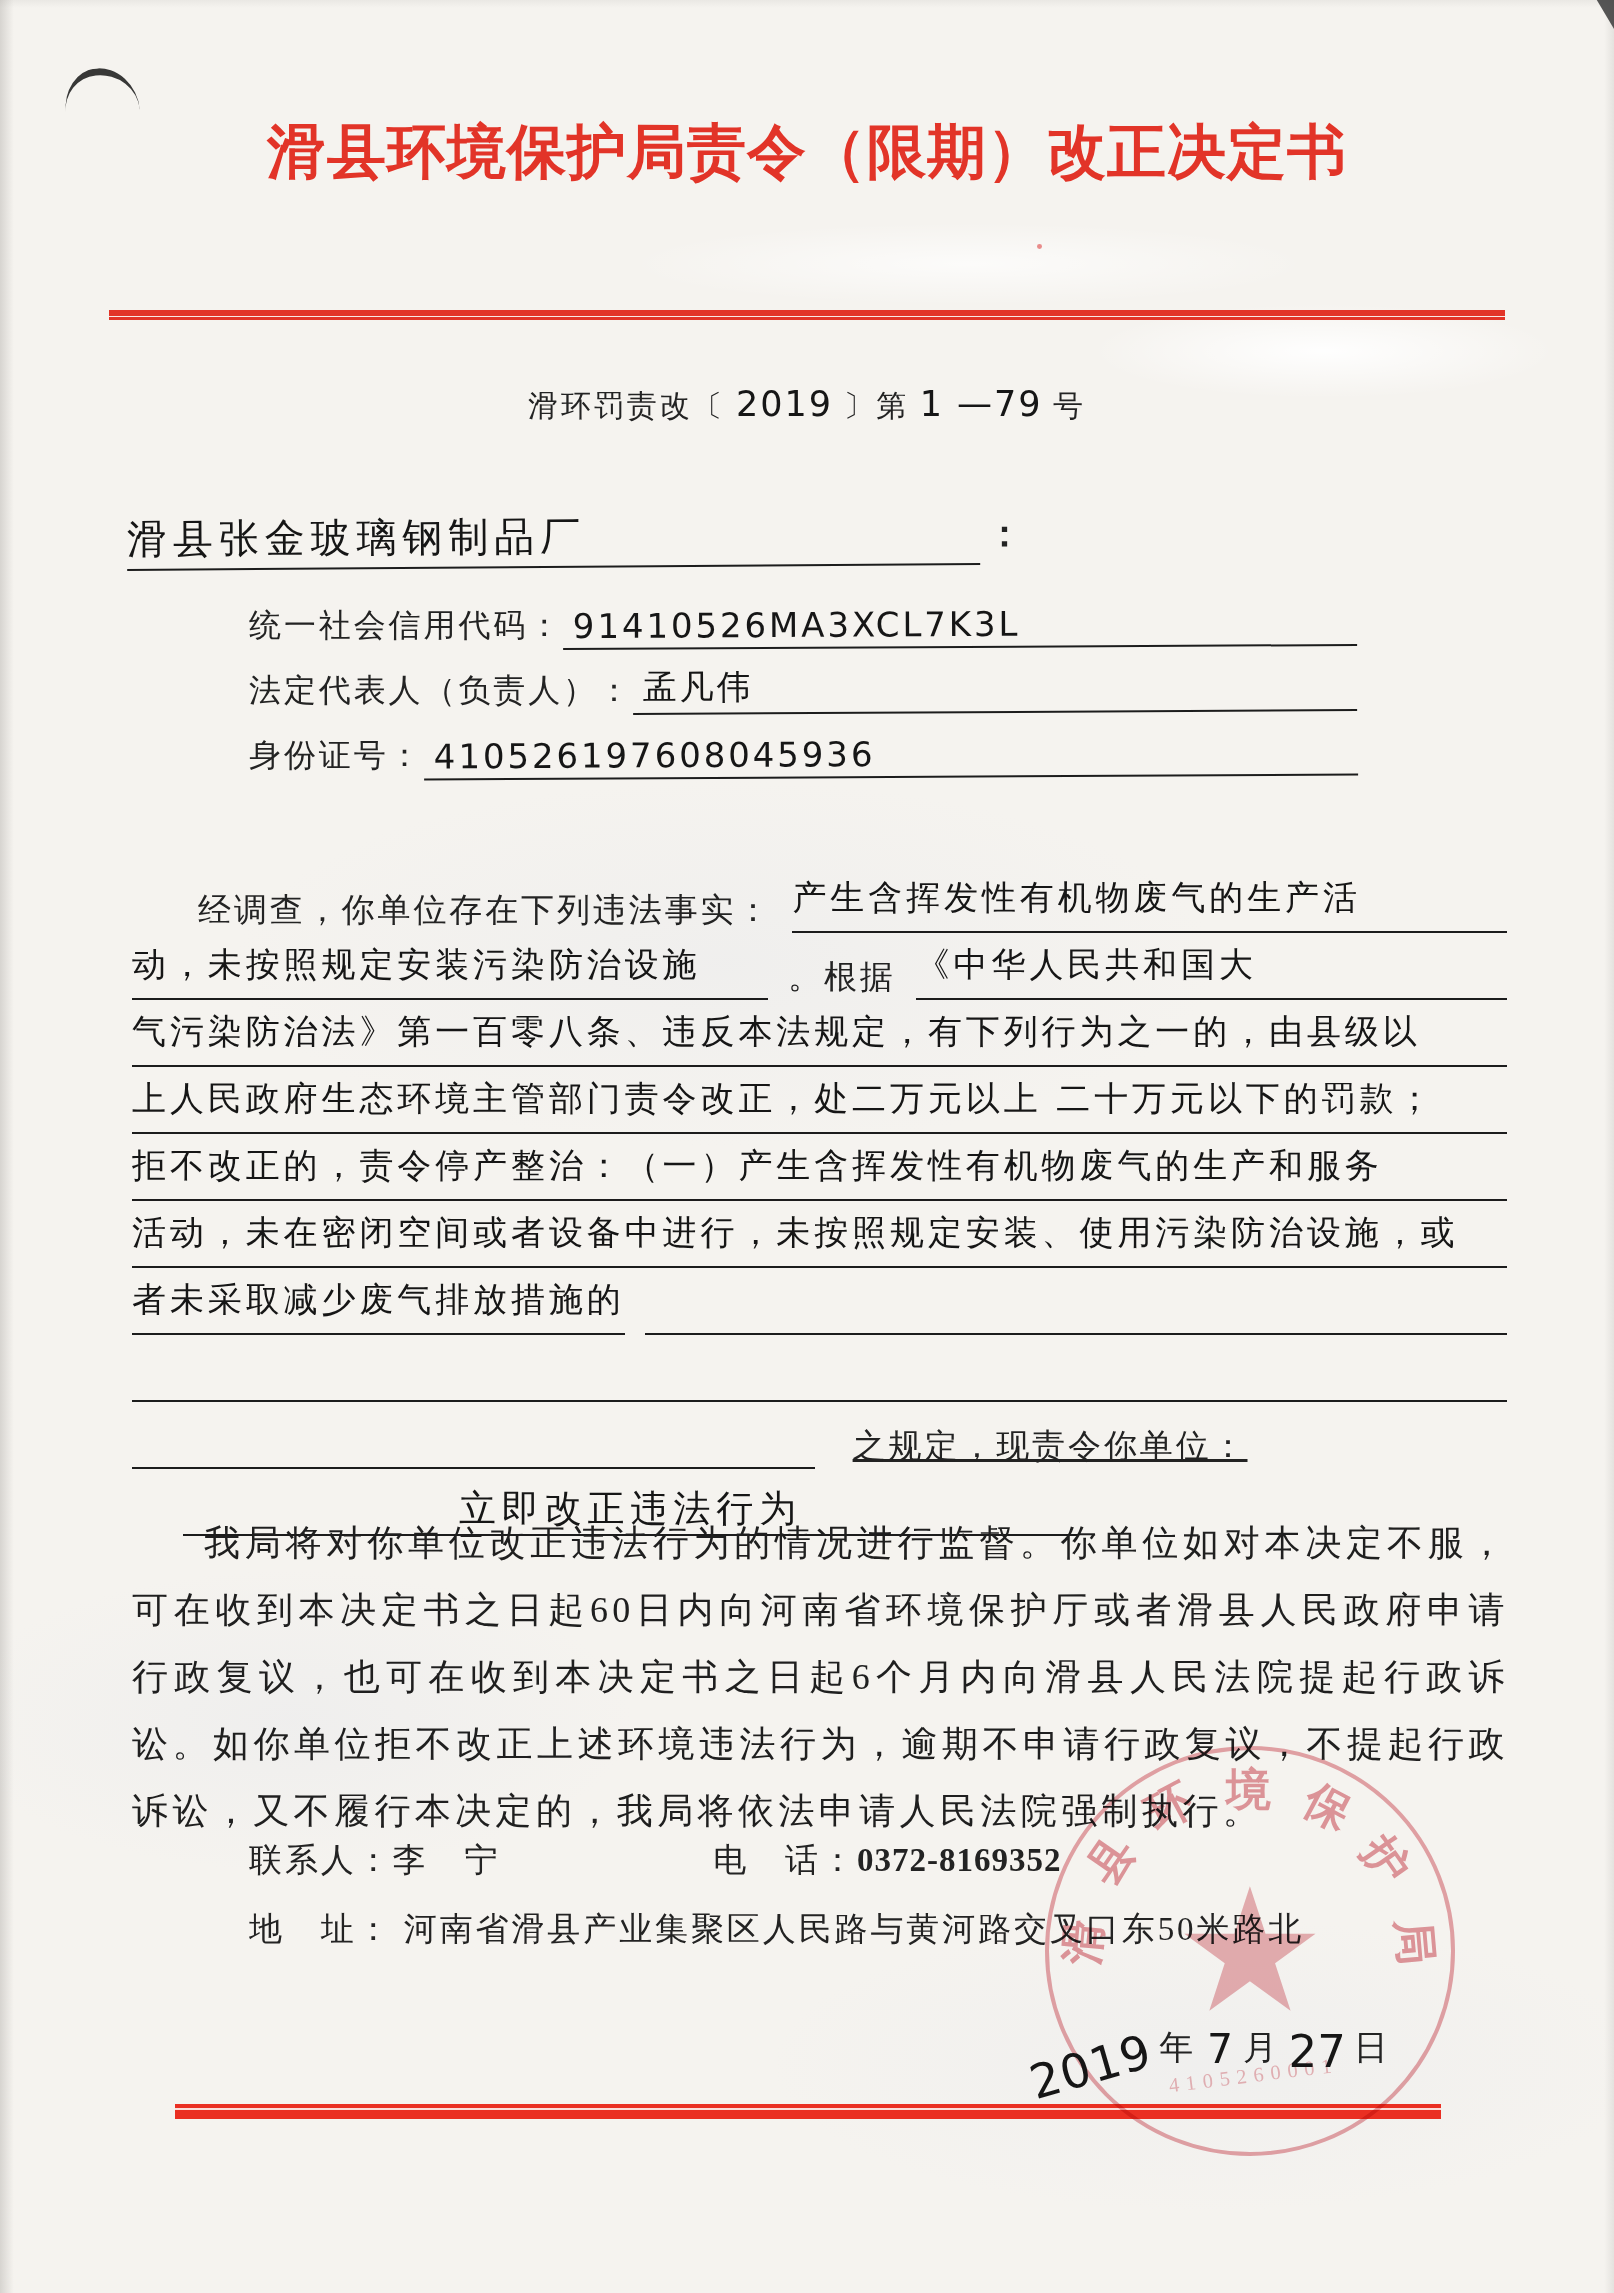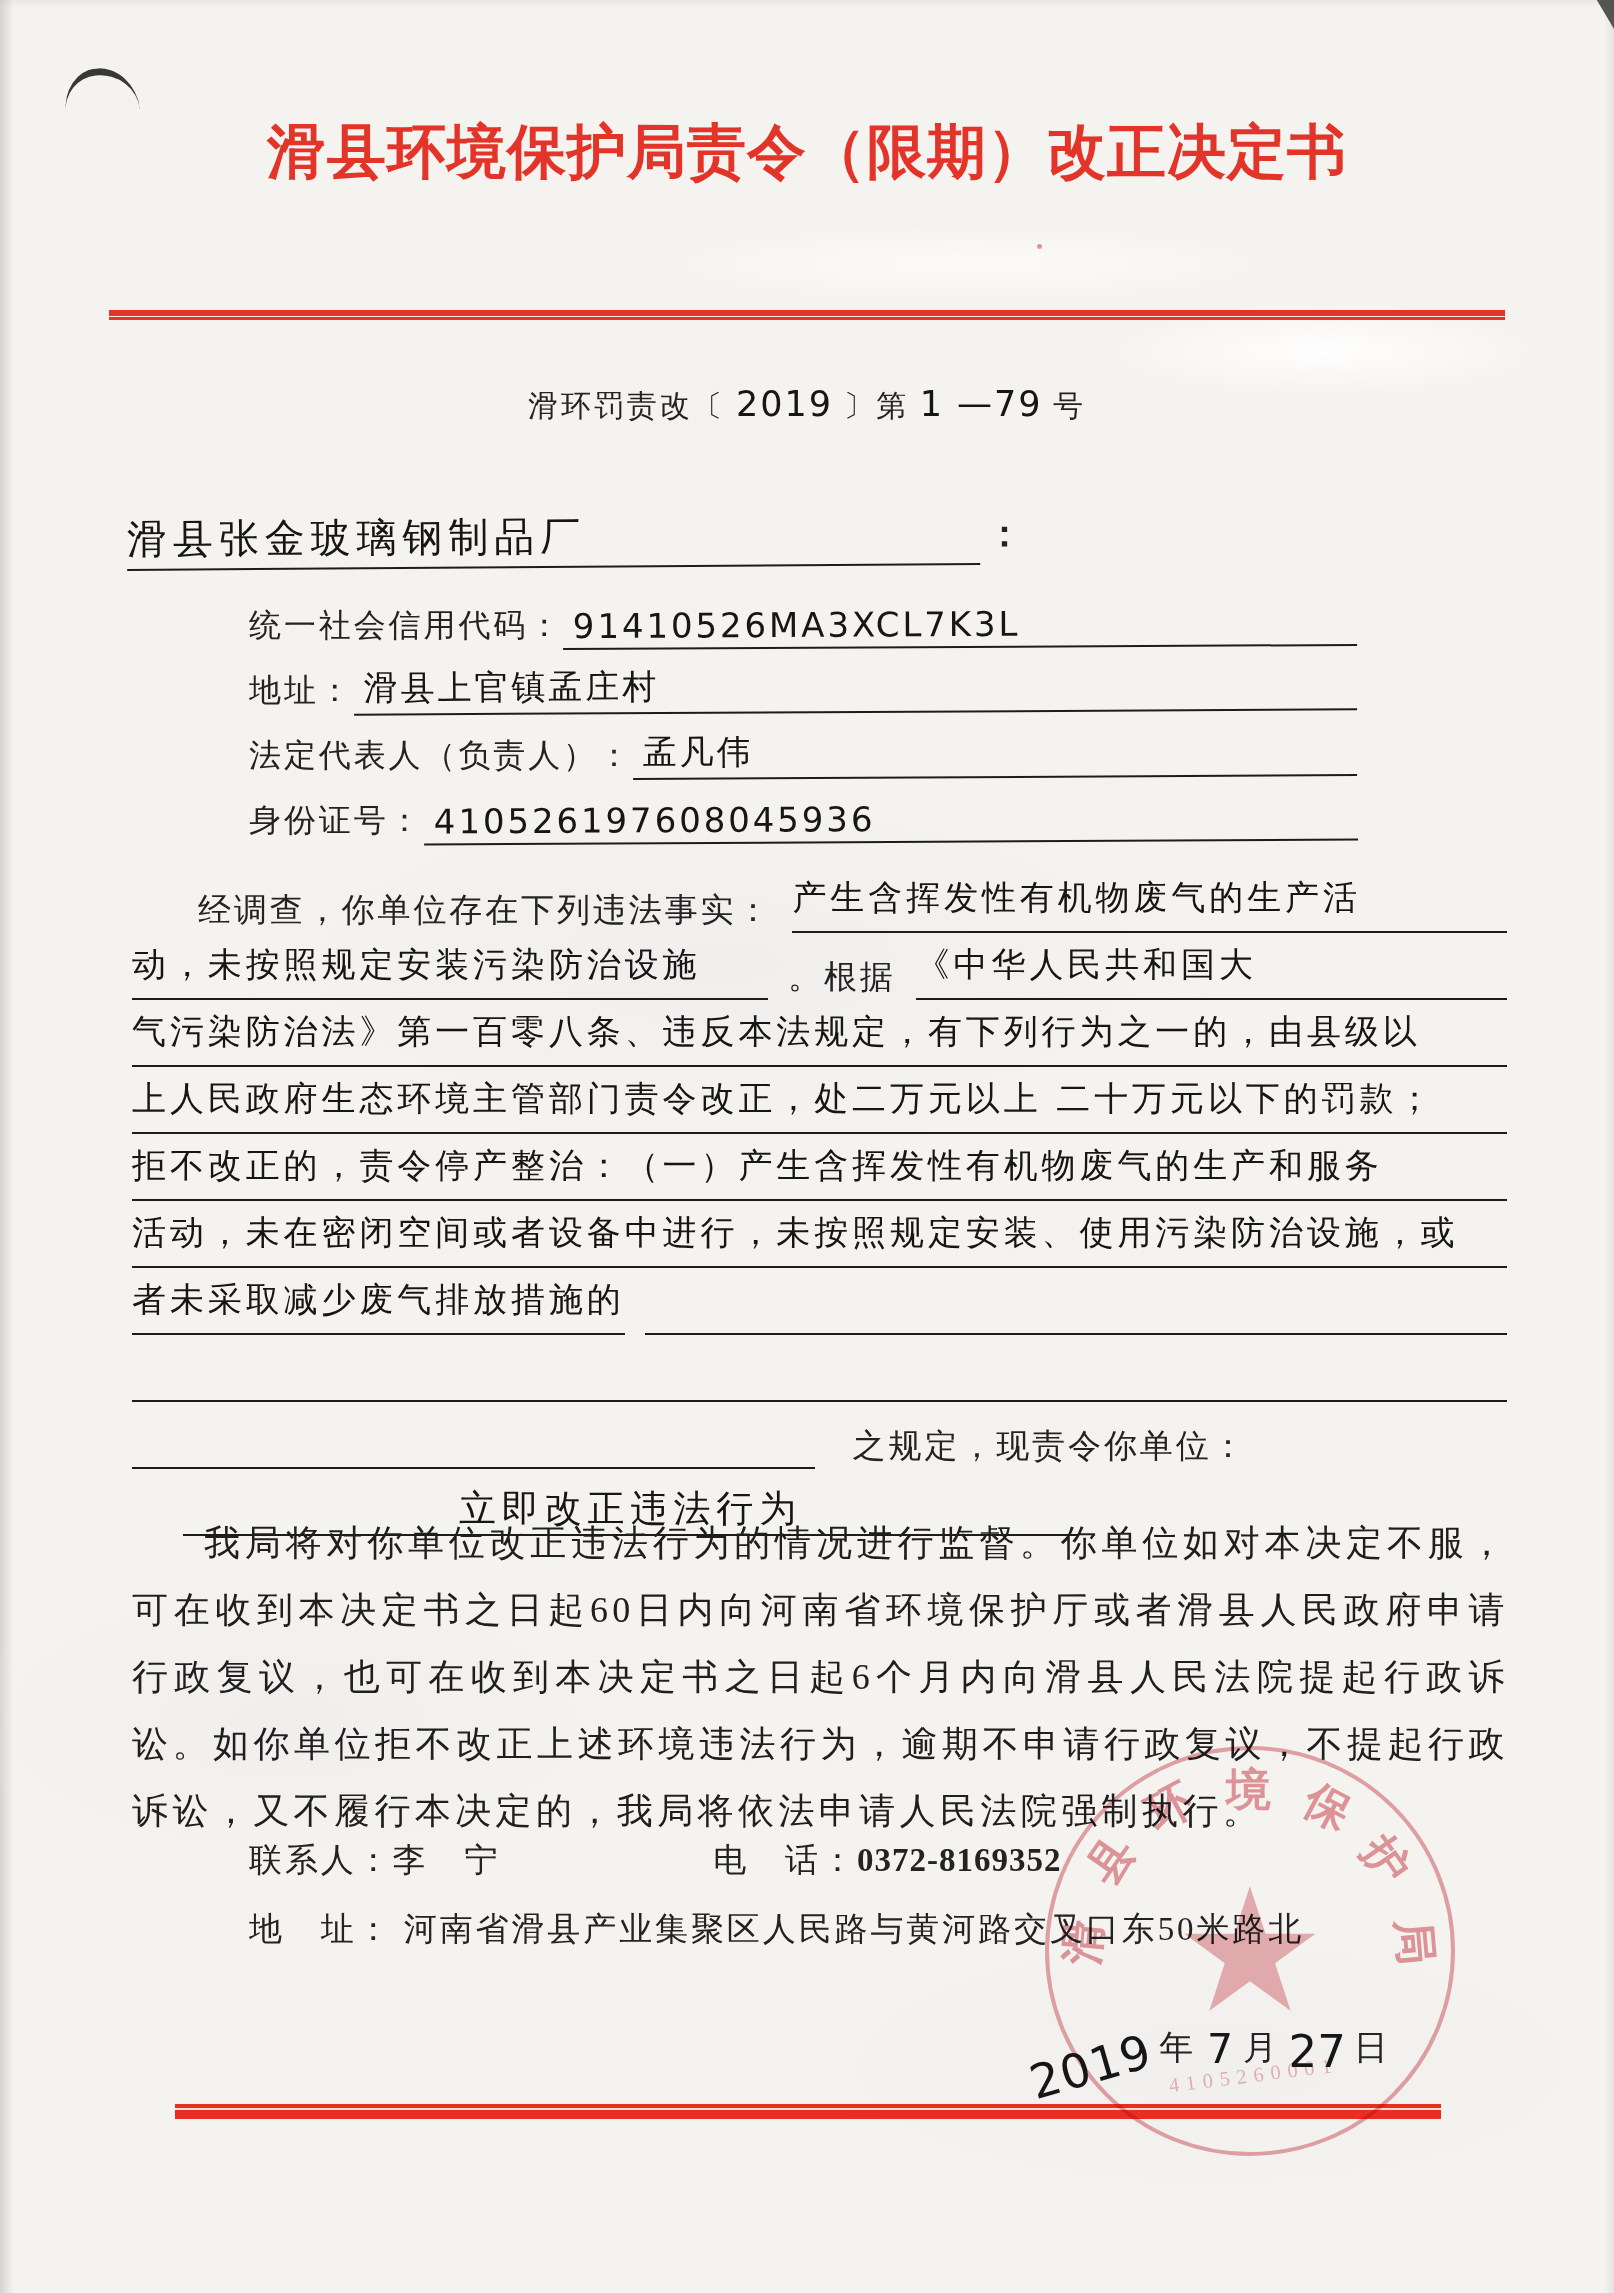--- a/index.html
+++ b/index.html
@@ -40,21 +40,21 @@
   .recipient .name{width:853px;font-size:40px;letter-spacing:5.9px;transform:rotate(-.4deg);padding-bottom:2px;}
   .recipient .colon{font-size:37px;font-weight:bold;padding-left:5.9px;}
   .info{position:absolute;top:583px;left:249px;width:1108px;}
   .irow{display:flex;align-items:flex-end;height:65px;}
   .irow .lab{font-size:32px;letter-spacing:2.9px;white-space:nowrap;}
   .irow .val{font-size:34px;letter-spacing:2.9px;padding:0 0 2px 9.8px;transform:rotate(-.3deg);}
   .facts{position:absolute;top:866px;left:132px;width:1375px;font-size:33px;}
   .facts .printed{font-size:33px;letter-spacing:2.9px;white-space:nowrap;}
   .facts .hw{font-size:34px;letter-spacing:3.9px;white-space:nowrap;padding-bottom:10px;}
   .lead-indent{padding-left:66px;}
-  .order-printed{font-size:33px;letter-spacing:2.9px;white-space:nowrap;margin-left:17.6px;}
+  .order-printed{font-size:33px;letter-spacing:2.9px;white-space:nowrap;margin-left:17.6px;text-decoration:underline;}
   .order-hw-wrap{margin-left:51px;width:895px;text-align:center;}
   .order-hw-wrap .hw{font-size:37px;letter-spacing:5.9px;}
   .para2{
     position:absolute;top:1510px;left:132px;width:1377px;
     font-size:36px;line-height:67px;letter-spacing:4.4px;
     text-align:justify;text-indent:2em;color:#1f1f1f;
   }
   .contact1{position:absolute;top:1838px;left:249px;font-size:33px;letter-spacing:2.9px;display:flex;align-items:baseline;}
   .contact2{position:absolute;top:1907px;left:249px;font-size:33px;letter-spacing:2.9px;}
   .phone{font-weight:bold;letter-spacing:1px;}
@@ -110,24 +110,20 @@
     <span class="hw ul name">滑县张金玻璃钢制品厂</span>
     <span class="printed colon">：</span>
   </div>
 
   <div class="info">
     <div class="irow">
       <span class="lab printed">统一社会信用代码：</span>
       <span class="val hw ul grow">91410526MA3XCL7K3L</span>
     </div>
     <div class="irow">
-      <span class="lab printed">地址：</span>
-      <span class="val hw ul grow">滑县上官镇孟庄村</span>
-    </div>
-    <div class="irow">
       <span class="lab printed">法定代表人（负责人）：</span>
       <span class="val hw ul grow">孟凡伟</span>
     </div>
     <div class="irow">
       <span class="lab printed">身份证号：</span>
       <span class="val hw ul grow">410526197608045936</span>
     </div>
   </div>
 
   <div class="facts">

